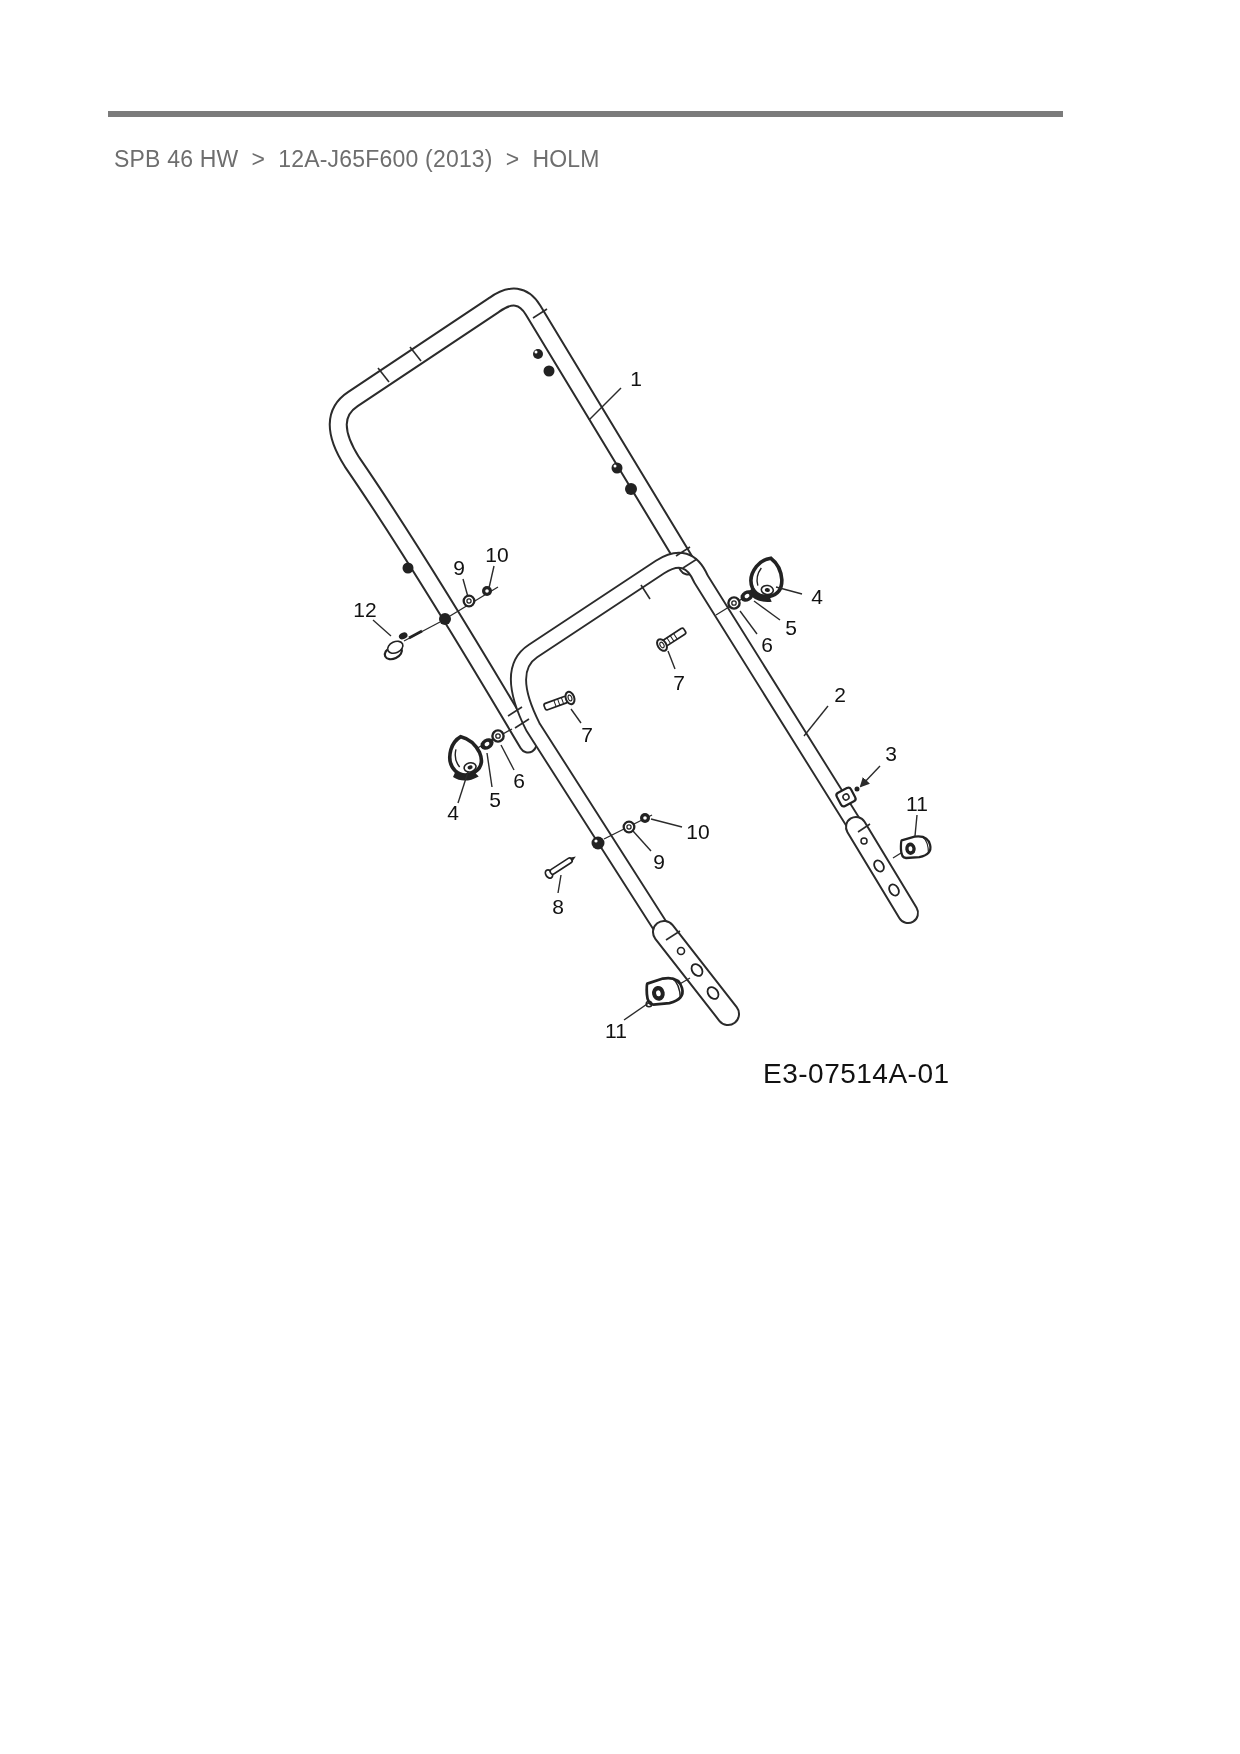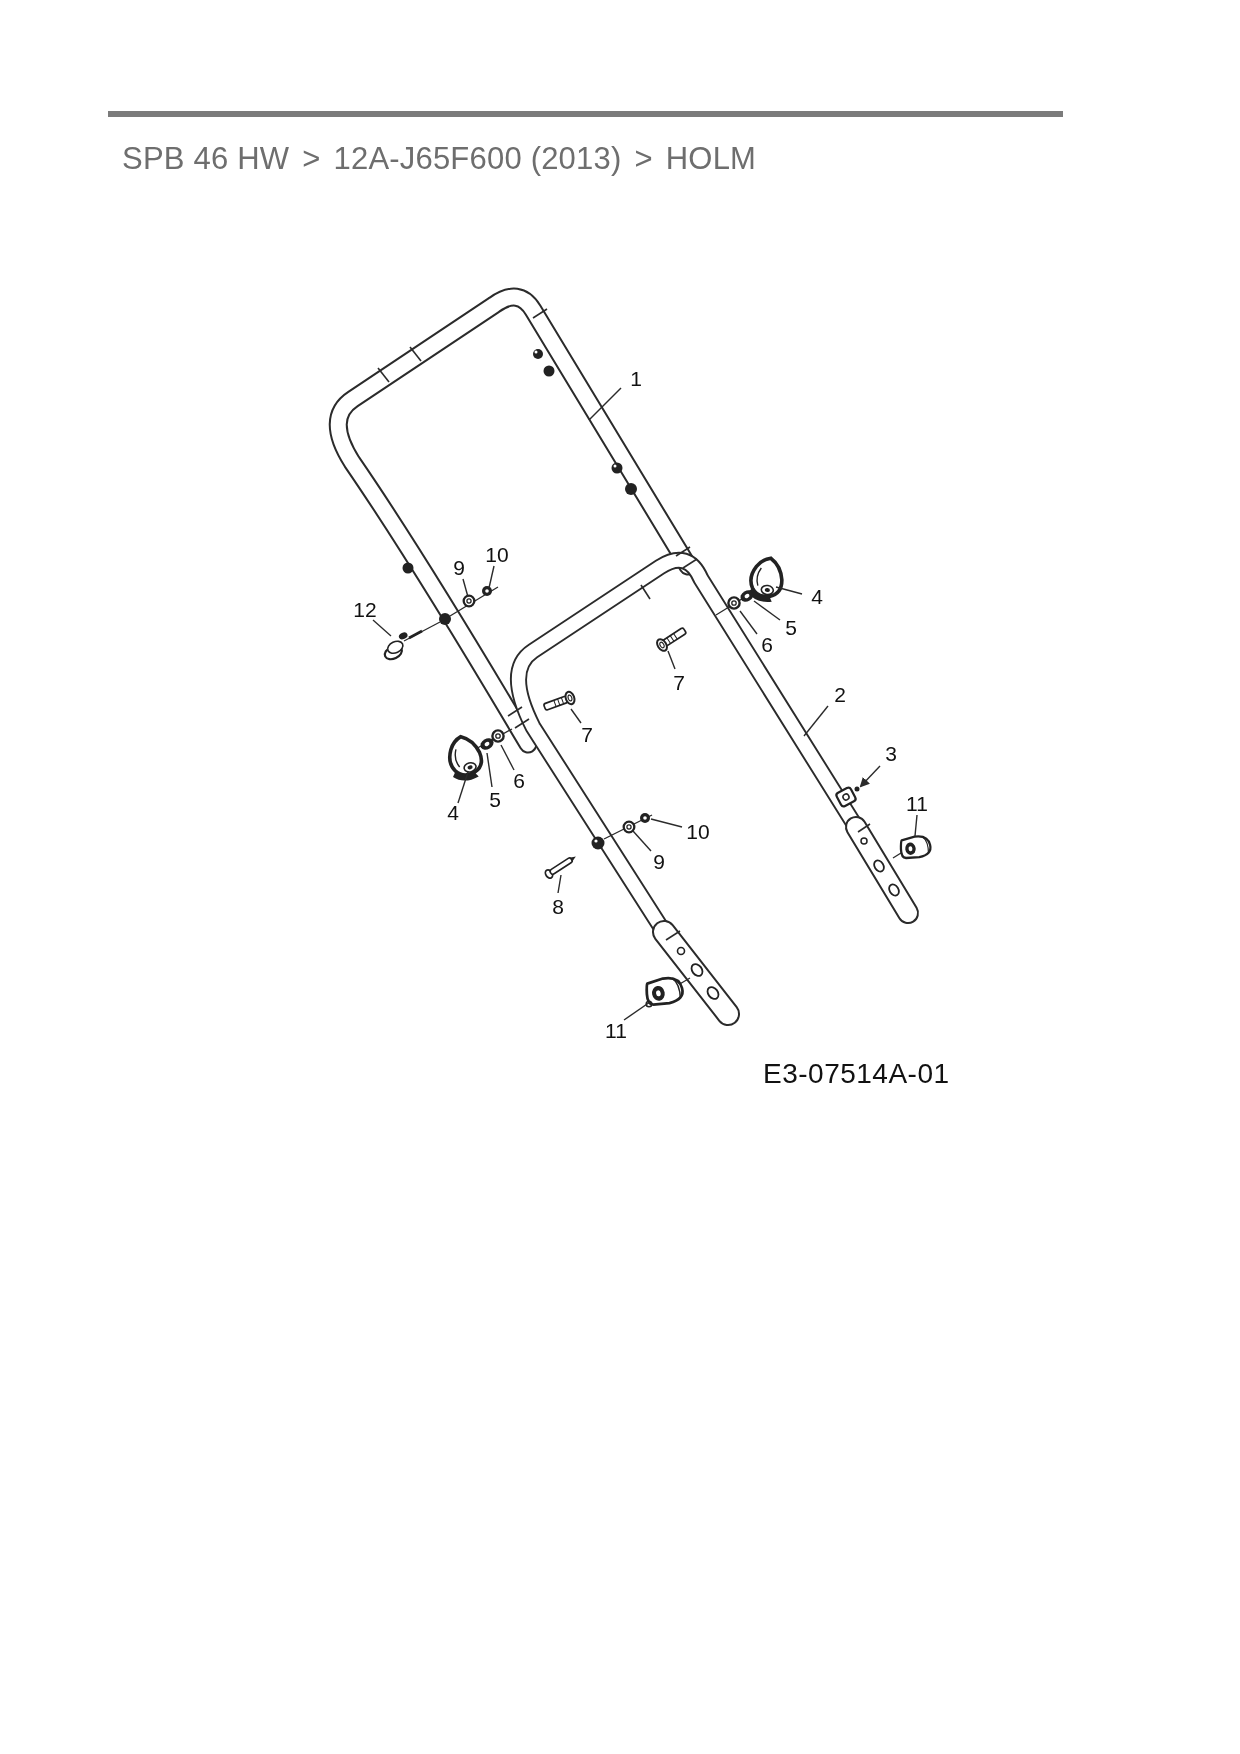--- a/index.html
+++ b/index.html
@@ -12,22 +12,22 @@
   .page{position:absolute;inset:0;width:1240px;height:1754px;}
 
   
   .top-rule{
     position:absolute;left:108px;top:111px;width:955px;height:6px;
     background:#7b7b7b;
   }
 
   
   .breadcrumb{
-    position:absolute;left:122px;top:144px;
-    font-size:31px;line-height:30px;letter-spacing:0.2px;
+    position:absolute;left:114px;top:144px;
+    font-size:23px;line-height:30px;letter-spacing:0.2px;
     color:#6e6e6e;white-space:nowrap;
   }
   .breadcrumb .crumb{color:#6e6e6e;cursor:pointer;}
   .breadcrumb .sep{margin:0 13px;color:#6e6e6e;}
 
   
   svg.diagram{position:absolute;left:0;top:0;width:1240px;height:1754px;}
 
   .t-out{fill:none;stroke:#2b2b2b;stroke-linecap:round;stroke-linejoin:round;}
   .t-in {fill:none;stroke:#ffffff;stroke-linecap:round;stroke-linejoin:round;}

